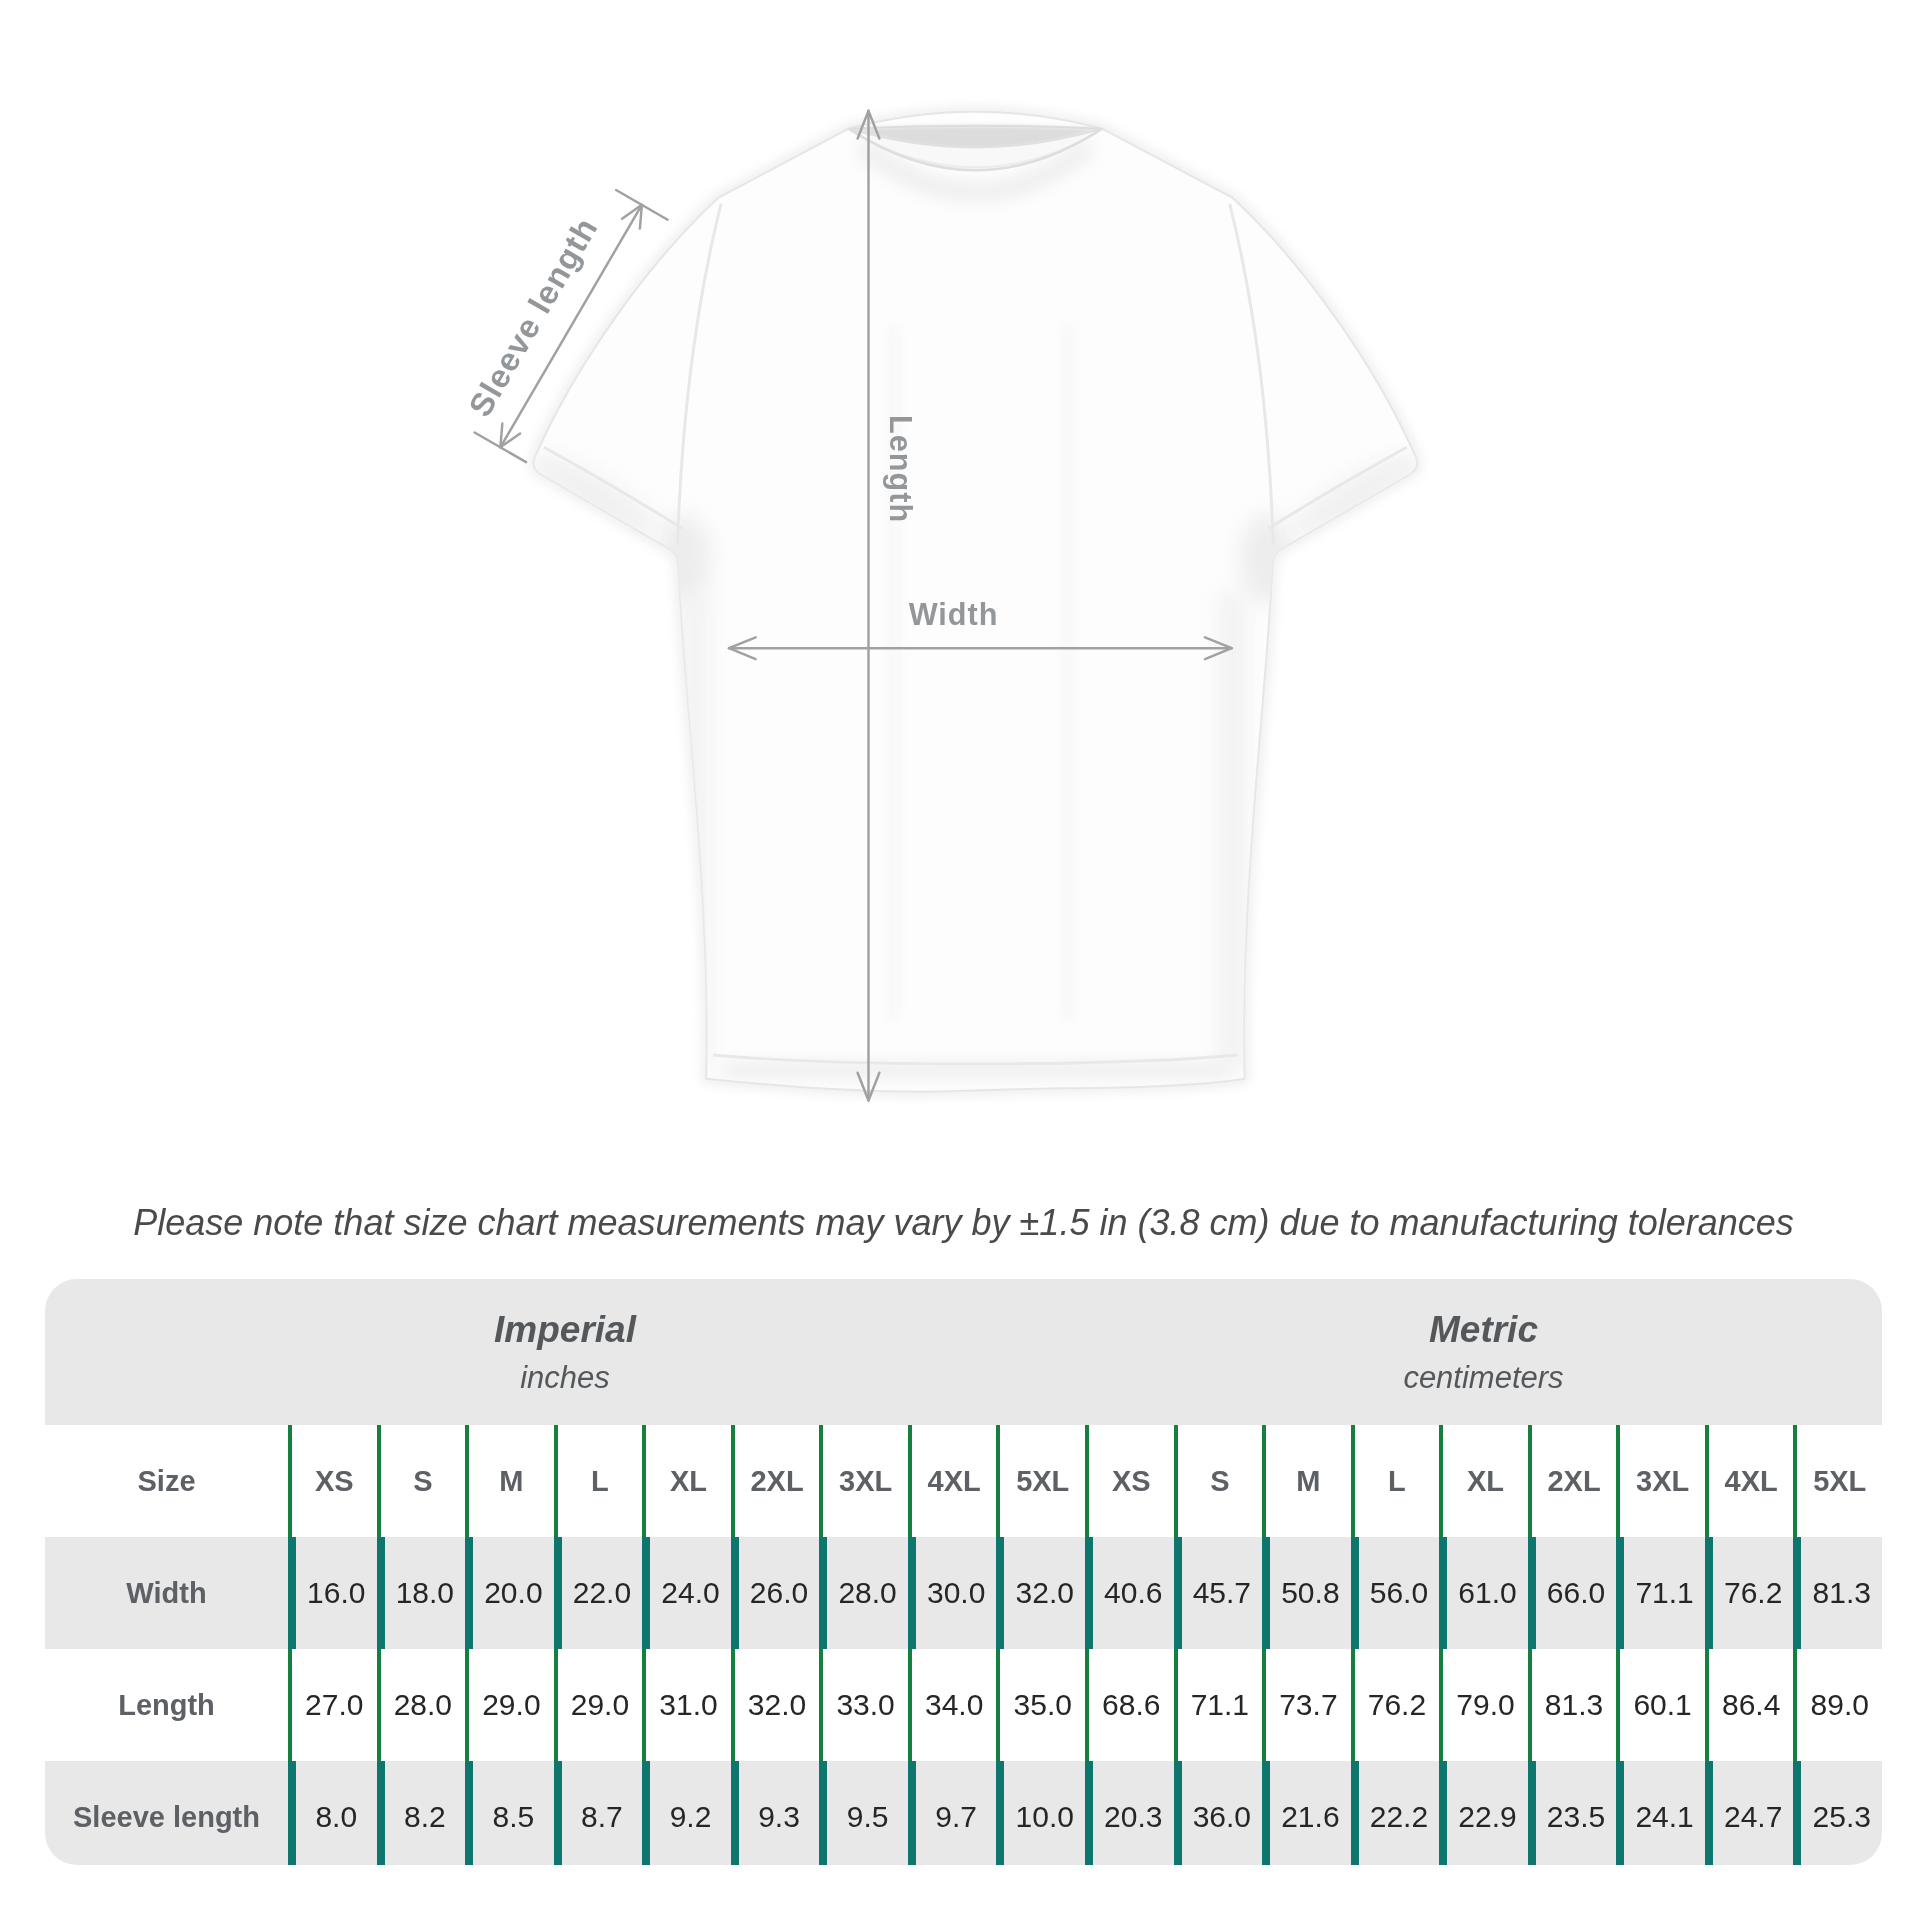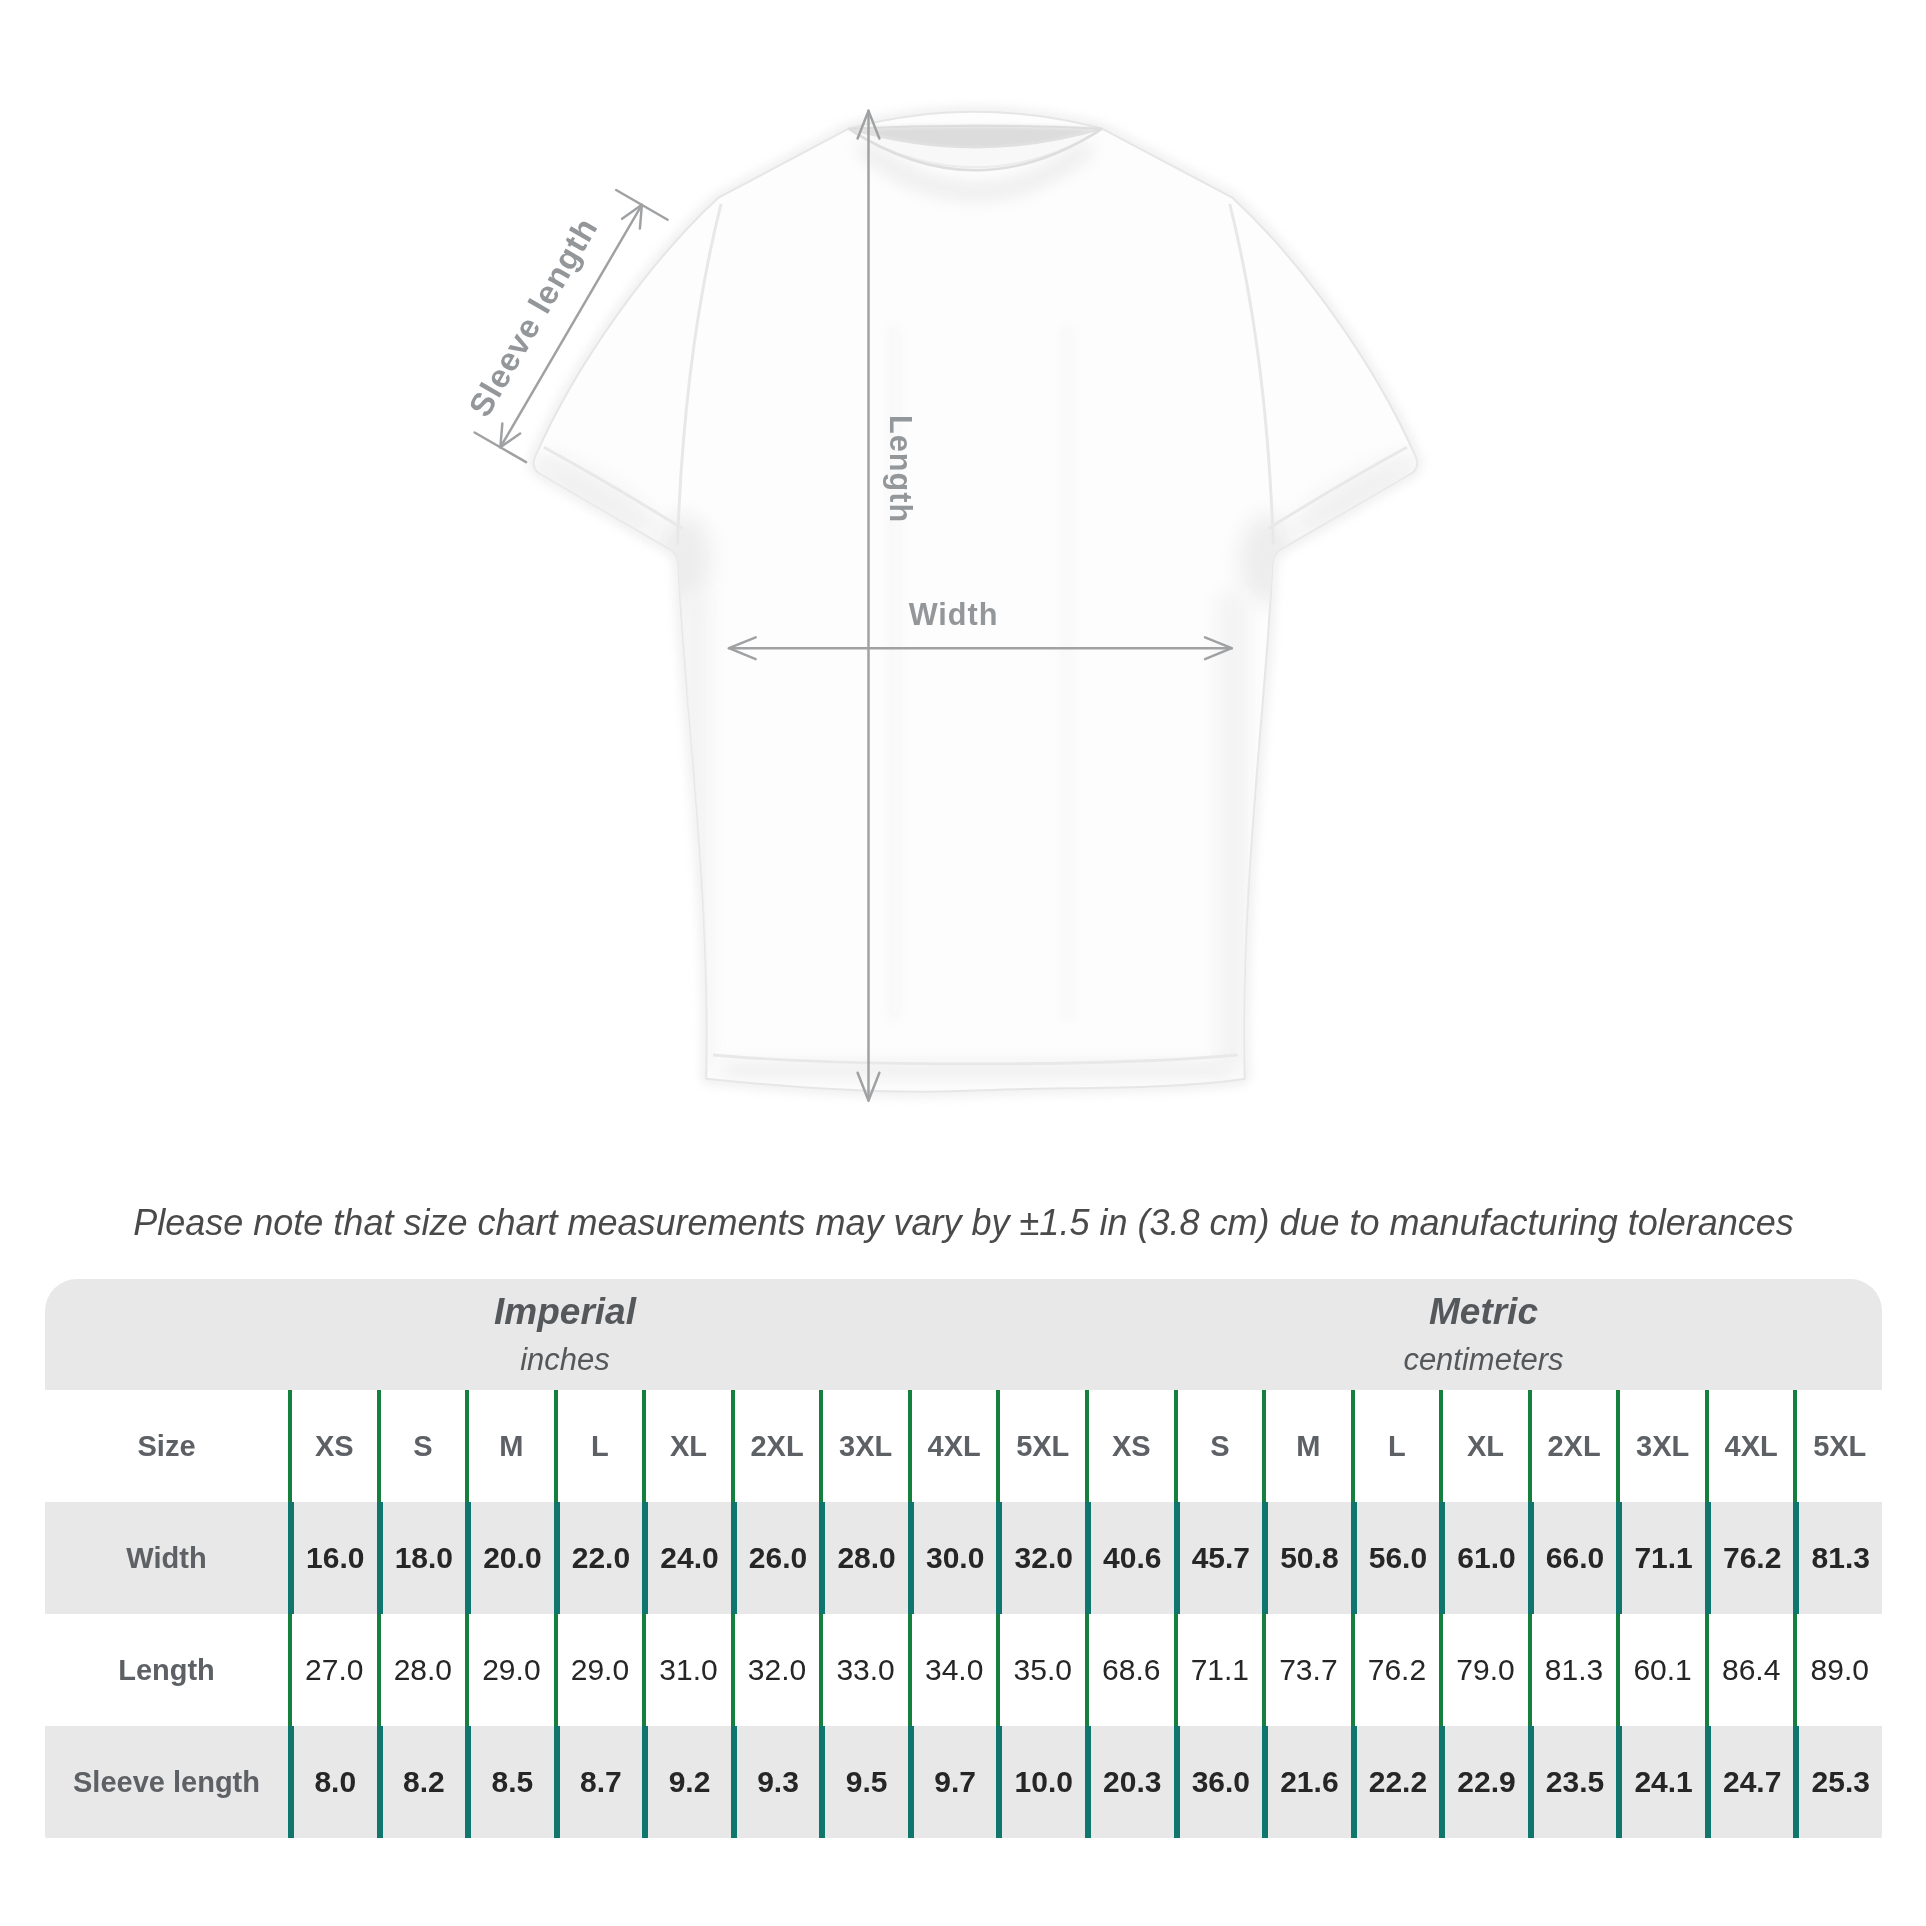--- a/index.html
+++ b/index.html
@@ -13,29 +13,29 @@
 
   
   .title{position:absolute;top:1121px;left:0;width:100%;margin:0;
          text-align:center;font-size:47px;font-weight:bold;color:#2a2a2a;}
   .note{position:absolute;top:1202px;left:0;width:100%;margin:0;
         text-align:center;font-size:36px;font-style:italic;color:#4a4a4a;}
 
   
   .size-table{position:absolute;left:45px;top:1279px;width:1837px;height:586px;
               border-radius:32px;overflow:hidden;background:#ffffff;}
-  .band{display:grid;grid-template-columns:1040px 1fr;height:111px;background:#e9e8e8;}
+  .band{display:grid;grid-template-columns:1040px 1fr;height:146px;background:#e9e8e8;}
   .band-cell{display:flex;flex-direction:column;align-items:center;justify-content:center;}
   .band-title{font-size:37px;font-weight:bold;font-style:italic;color:#54585b;}
   .band-sub{font-size:31px;font-style:italic;color:#54585b;margin-top:9px;}
   .row{display:grid;grid-template-columns:243px repeat(18,1fr);height:112px;text-align:center;}
   .row.white{background:#ffffff;}
   .row.gray{background:#e9e8e8;}
   .row.white .cell + .cell{border-left:4px solid #15803d;}
-  .row.gray  .cell + .cell{border-left:6px solid #0f766e;font-weight:bold;}
+  .row.gray  .cell + .cell{border-left:8px solid #0f766e;}
   .cell{display:flex;align-items:center;justify-content:center;
         font-size:30px;color:#262626;}
   .cell.label{font-weight:bold;font-size:29px;color:#5d6165;}
 </style>
 </head>
 <body>
 
 <div class="page">
 
   <svg class="diagram" width="1927" height="1242" viewBox="0 0 1946 1255">

